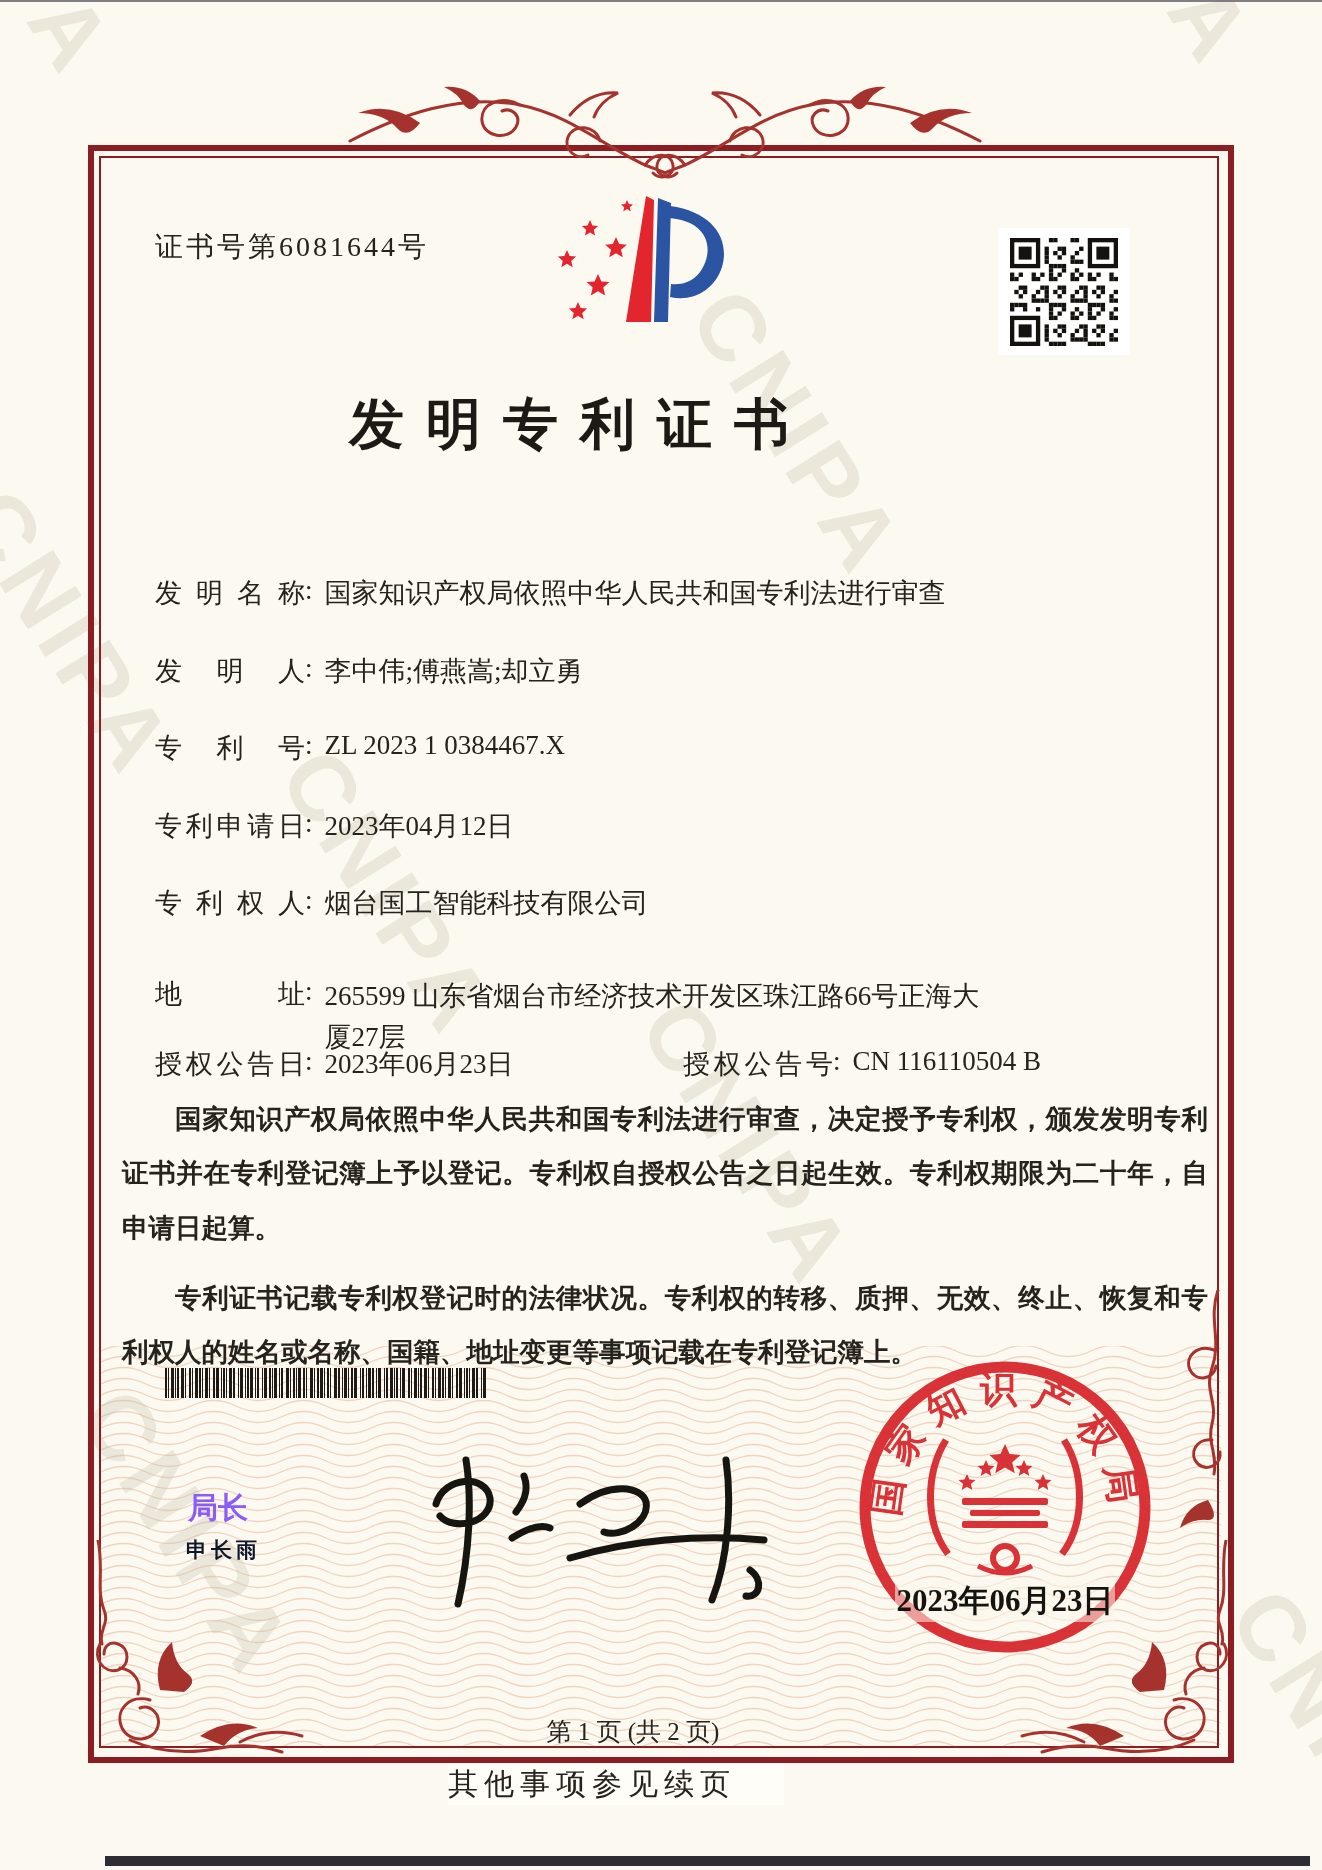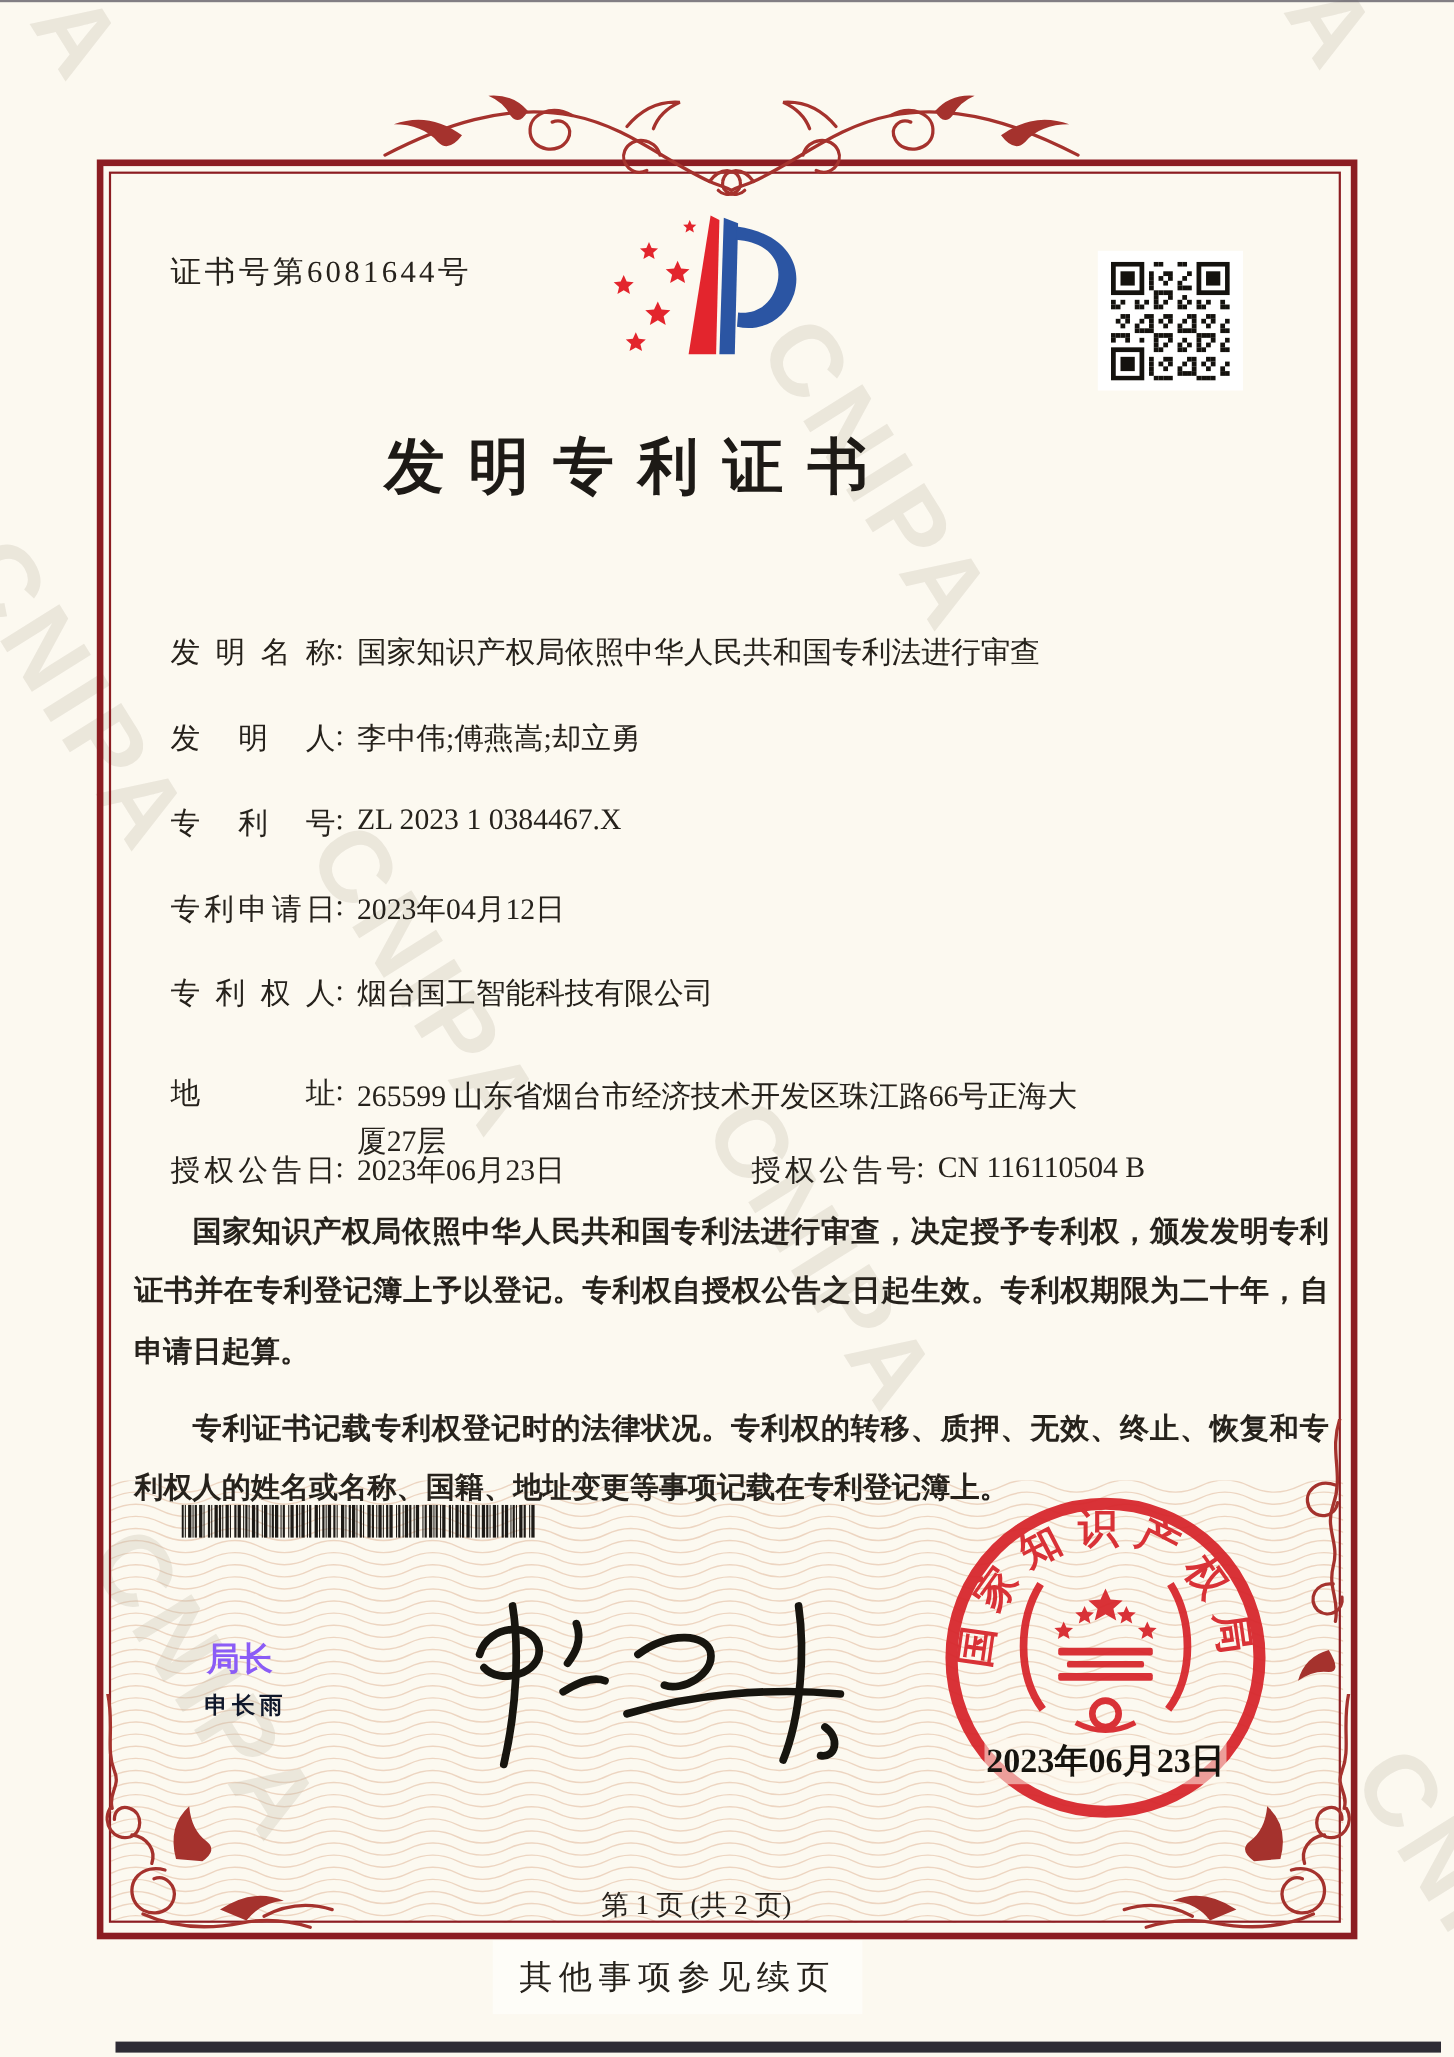--- a/index.html
+++ b/index.html
@@ -52,22 +52,22 @@
       font-weight:bold;font-size:21px;letter-spacing:4px;color:#0f172a;z-index:5;}
   .sig{position:absolute;left:420px;top:1442px;z-index:5;}
   .sig path{stroke:#17150f;stroke-width:7;fill:none;stroke-linecap:round;stroke-linejoin:round;}
 
   .seal{position:absolute;left:850px;top:1352px;z-index:6;opacity:.94;}
   .seal-date{position:absolute;left:895px;top:1580px;width:220px;text-align:center;
       font-size:31px;font-weight:bold;color:#16140f;z-index:7;background:rgba(253,247,236,.55);}
 
   .pagefooter{position:absolute;left:433px;top:1715px;width:400px;text-align:center;
       font-size:25px;z-index:5;}
-  .contnote{position:absolute;left:448px;top:1764px;width:336px;text-align:center;
-      font-size:30px;letter-spacing:6px;background:#fefdf8;padding:13px 0;z-index:5;}
+  .contnote{position:absolute;left:448px;top:1764px;width:336px;
+      font-size:30px;letter-spacing:6px;background:#fefdf8;padding:0 0;z-index:5;}
 
   .ornpath{stroke:#a5322d;fill:none;stroke-width:3;stroke-linecap:round;}
   .ornfill{fill:#a5322d;stroke:none;}
 </style>
 </head>
 <body>
 
 <div class="page">
 
   <div class="scan-top"></div>

